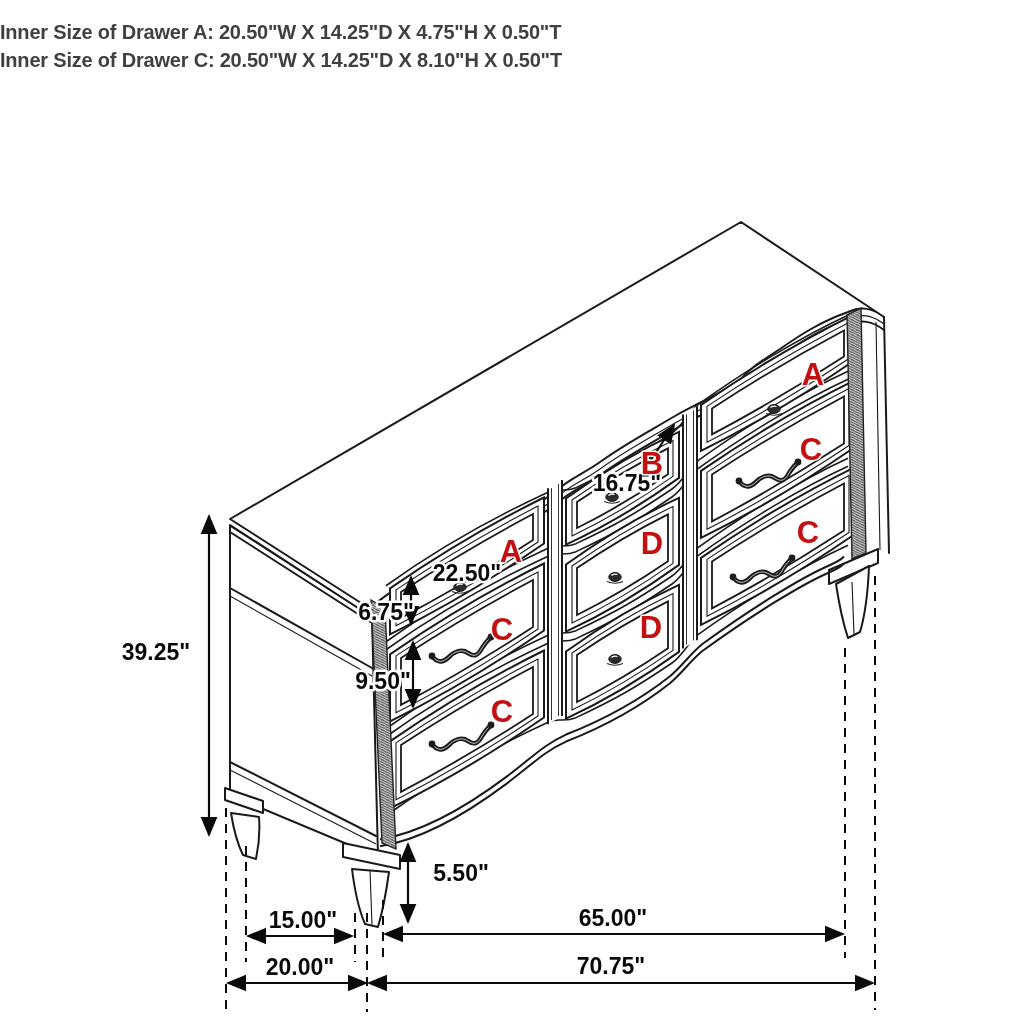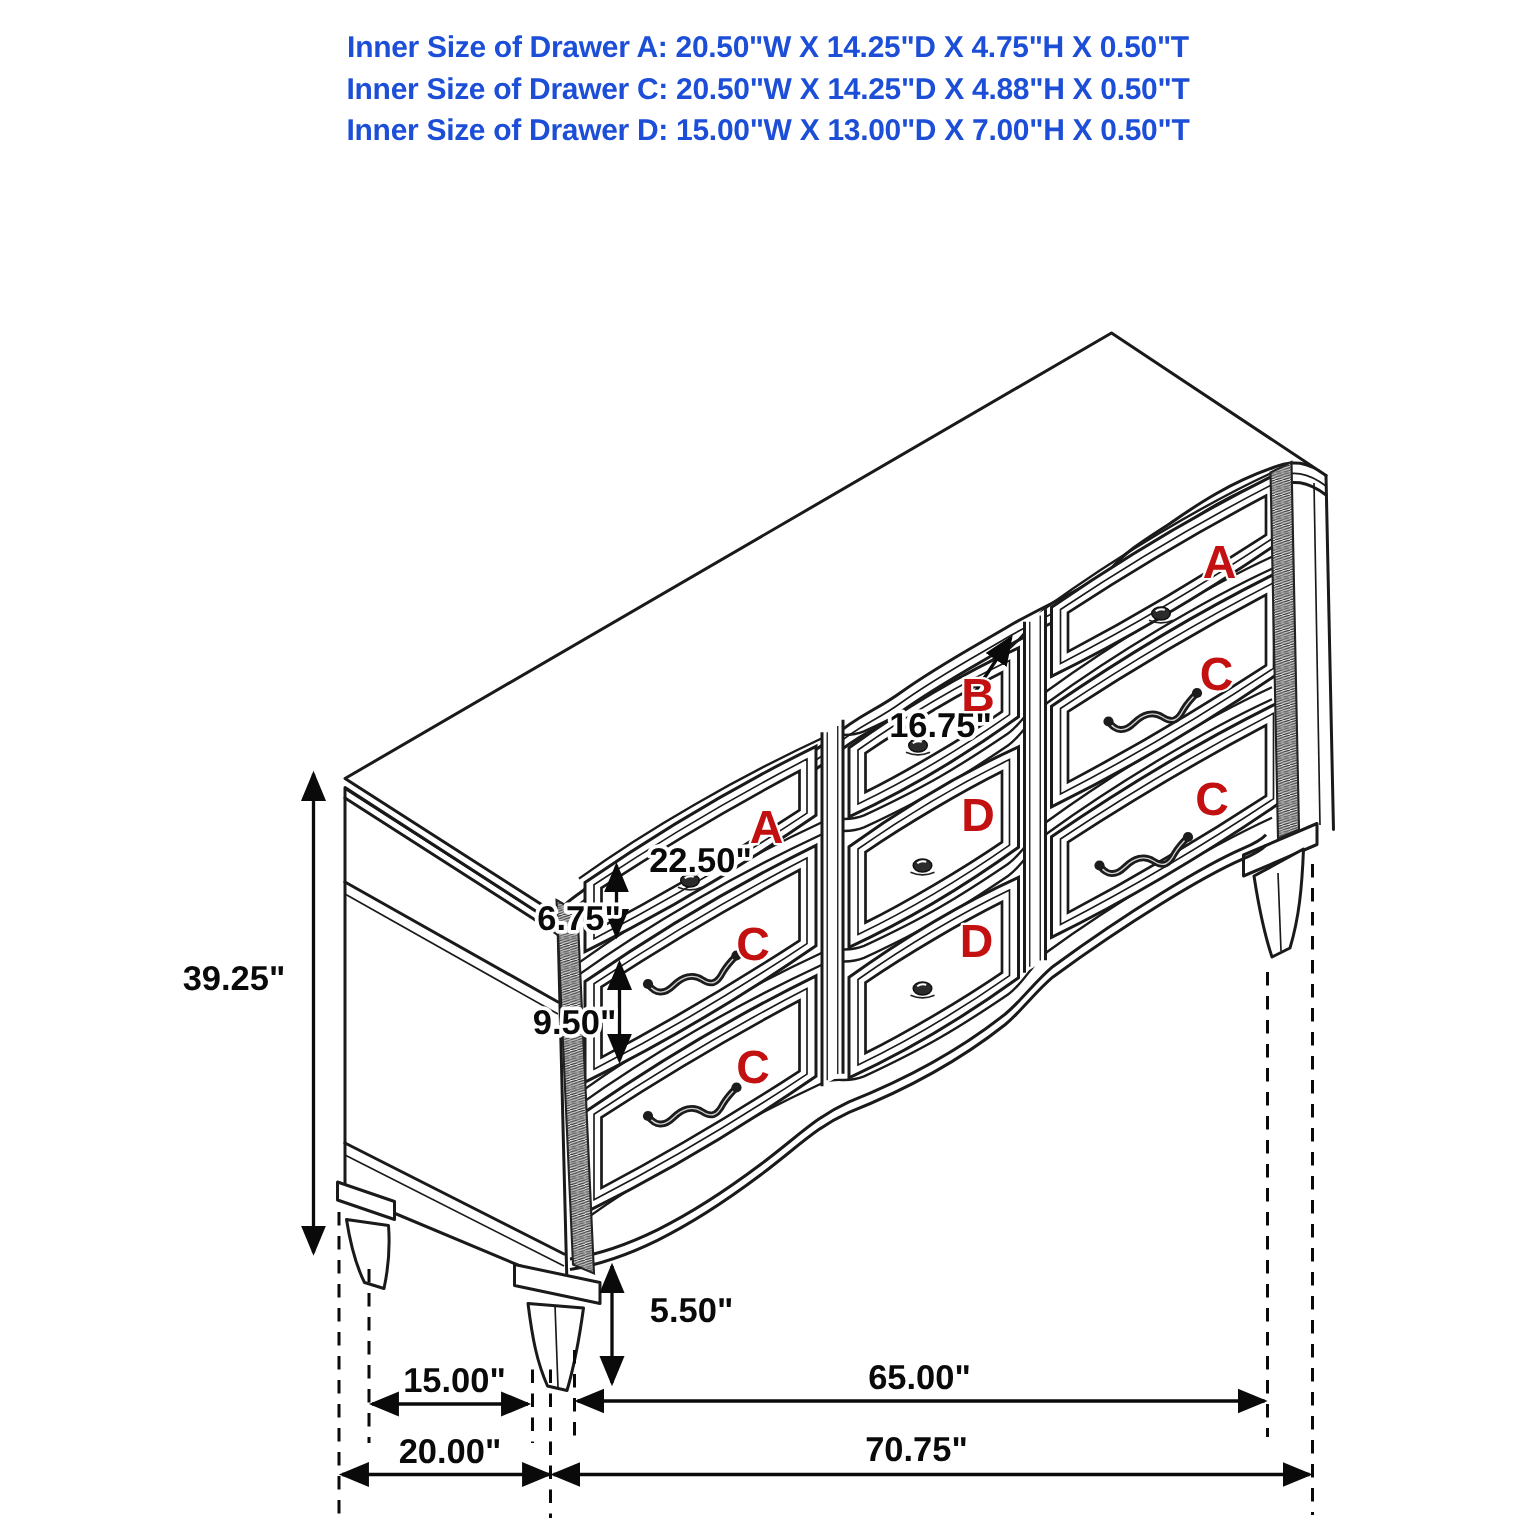--- a/index.html
+++ b/index.html
@@ -1,19 +1,19 @@
 <!DOCTYPE html>
 <html><head>
 <meta charset="utf-8">
 <style>
   html,body{margin:0;padding:0;background:#fff;width:1024px;height:1024px;overflow:hidden;}
   #stage{position:relative;width:1024px;height:1024px;background:#fff;
          font-family:"Liberation Sans",sans-serif;}
-  #header{position:absolute;top:19px;left:0;right:0;text-align:center;
-          font-weight:700;font-size:20px;line-height:27.6px;color:#1d4ed8;
+  #header{position:absolute;top:19px;left:0;right:0;
+          font-weight:700;font-size:20px;line-height:27.6px;color:#404040;
           letter-spacing:-0.2px;}
   #scene{position:absolute;left:0;top:0;}
   .dim{font:700 23px "Liberation Sans",sans-serif;fill:#0a0a0a;text-anchor:middle;
        paint-order:stroke;stroke:#fff;stroke-width:5px;stroke-linejoin:round;}
   .mk{font:700 31px "Liberation Sans",sans-serif;fill:#c31112;text-anchor:middle;
       paint-order:stroke;stroke:#fff;stroke-width:3px;stroke-linejoin:round;}
   .ln{stroke:#1a1a1a;fill:none;stroke-width:2;stroke-linejoin:round;stroke-linecap:round;}
   .ln1{stroke:#1a1a1a;fill:none;stroke-width:1.1;stroke-linejoin:round;}
   .lnw{fill:#fff;stroke:#1a1a1a;stroke-width:2;stroke-linejoin:round;}
   .dimline{stroke:#0a0a0a;stroke-width:2.2;fill:none;}
@@ -209,17 +209,16 @@
     <text class="mk" x="652" y="474">B</text>
     <text class="mk" x="652" y="554">D</text>
     <text class="mk" x="651" y="638">D</text>
     <text class="mk" x="813" y="385">A</text>
     <text class="mk" x="811" y="460">C</text>
     <text class="mk" x="808" y="543">C</text>
   </svg>
 
   <div id="header">
     <div>Inner Size of Drawer A: 20.50"W X 14.25"D X 4.75"H X 0.50"T</div>
-    <div>Inner Size of Drawer C: 20.50"W X 14.25"D X 4.88"H X 0.50"T</div>
-    <div>Inner Size of Drawer D: 15.00"W X 13.00"D X 7.00"H X 0.50"T</div>
+    <div>Inner Size of Drawer C: 20.50"W X 14.25"D X 8.10"H X 0.50"T</div>
   </div>
 
 </div>
 
 </body></html>

